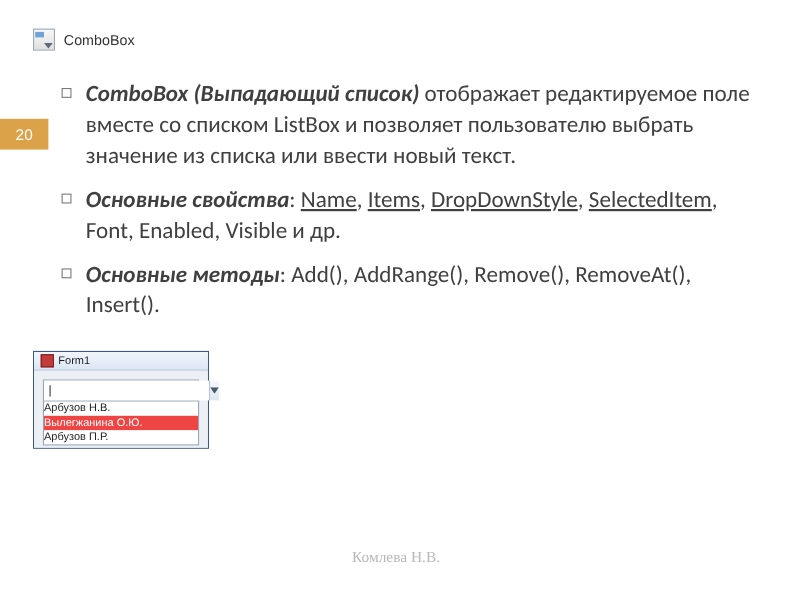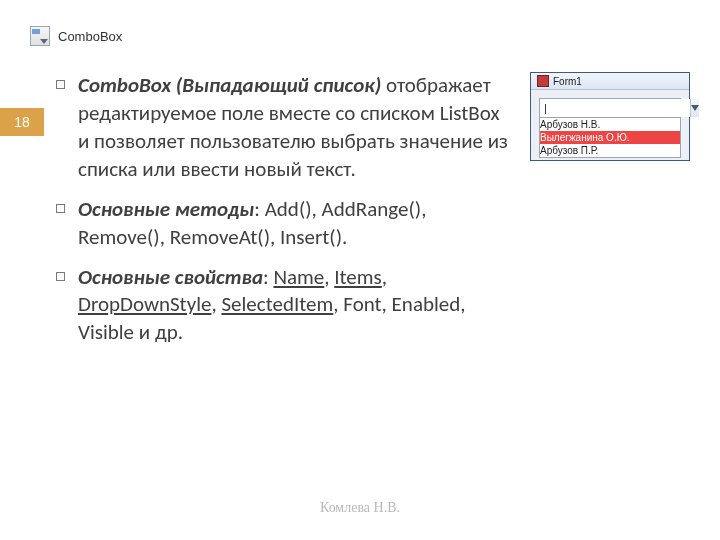--- a/index.html
+++ b/index.html
@@ -82,20 +82,21 @@
     display: flex;
     align-items: center;
     justify-content: center;
     font-family: Arial, sans-serif;
   }
   .body-row {
     display: flex;
     align-items: flex-start;
     gap: 16px;
     margin-top: 26px;
+    flex-direction: column;
   }
   .bullets {
     flex: 1;
     padding-left: 26px;
     margin: 0;
     list-style: none;
     font-size: 21px;
     line-height: 1.33;
     color: #404040;
     font-family: Calibri, Arial, sans-serif;
@@ -187,33 +188,33 @@
 <div class="slide">
 
   <div class="title-row">
     <div class="toolbox">
       <span class="tool-icon"></span>
       <span class="tool-label">ComboBox</span>
     </div>
   </div>
 
   <div class="page-badge">
-    <span>18</span>
+    <span>20</span>
   </div>
 
   <div class="body-row">
     <ul class="bullets">
       <li>
         <span class="lead">ComboBox (Выпадающий список)</span><span> отображает редактируемое поле вместе со списком ListBox и позволяет пользователю выбрать значение из списка или ввести новый текст.</span>
       </li>
       <li>
-        <span class="lead">Основные методы</span><span>: Add(), AddRange(), Remove(), RemoveAt(), Insert().</span>
+        <span class="lead">Основные свойства</span><span>: </span><span class="u">Name</span><span>, </span><span class="u">Items</span><span>, </span><span class="u">DropDownStyle</span><span>, </span><span class="u">SelectedItem</span><span>, Font, Enabled, Visible и др.</span>
       </li>
       <li>
-        <span class="lead">Основные свойства</span><span>: </span><span class="u">Name</span><span>, </span><span class="u">Items</span><span>, </span><span class="u">DropDownStyle</span><span>, </span><span class="u">SelectedItem</span><span>, Font, Enabled, Visible и др.</span>
+        <span class="lead">Основные методы</span><span>: Add(), AddRange(), Remove(), RemoveAt(), Insert().</span>
       </li>
     </ul>
 
     <div class="screenshot">
       <div class="win">
         <div class="win-title">
           <span class="win-title-icon"></span>
           <span>Form1</span>
         </div>
         <div class="win-body">

